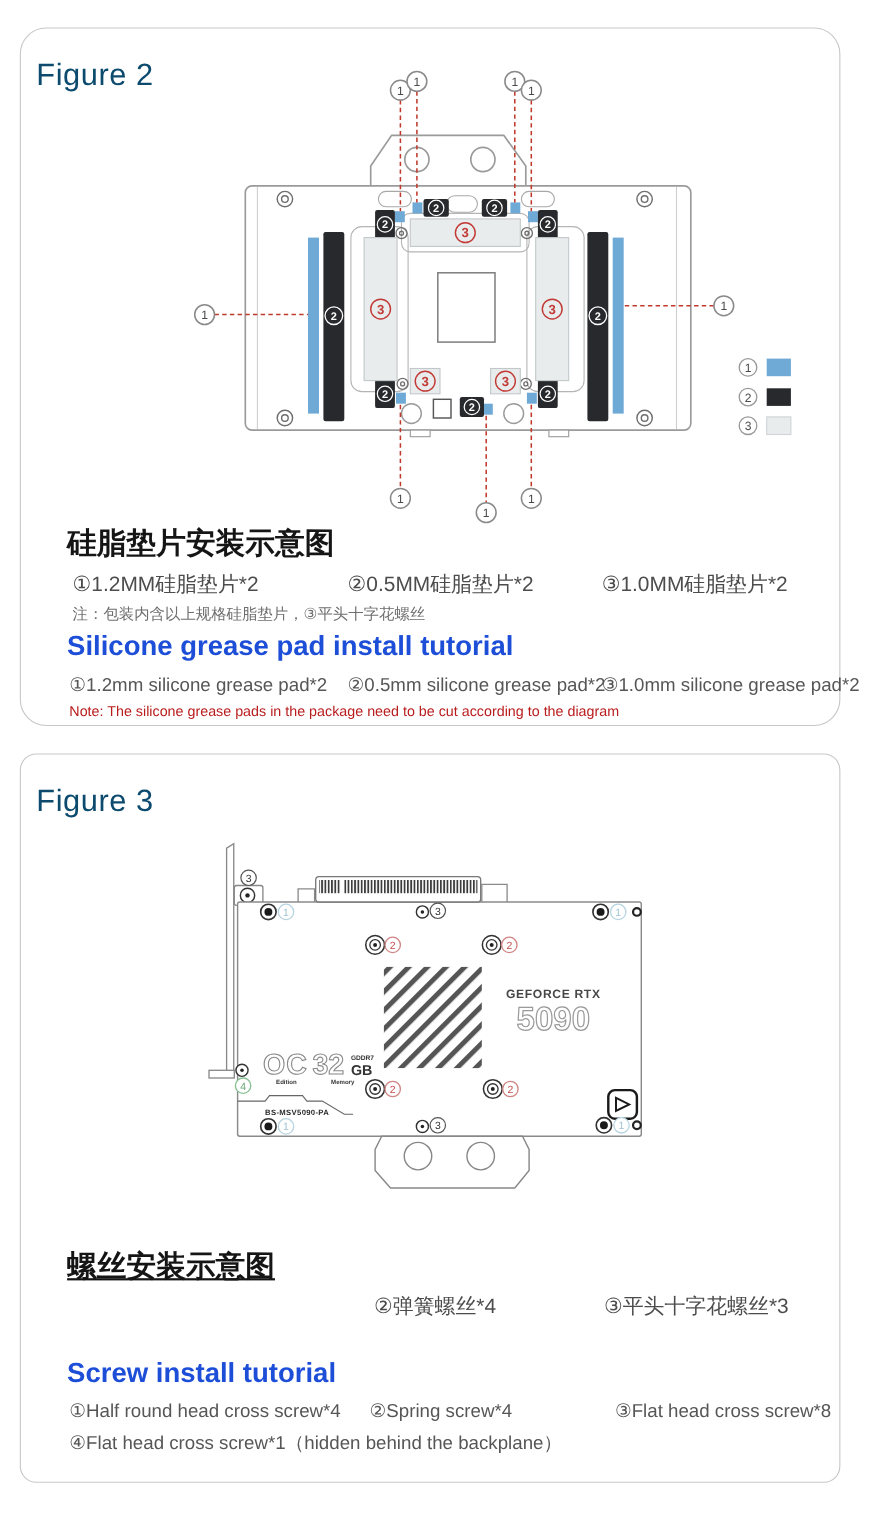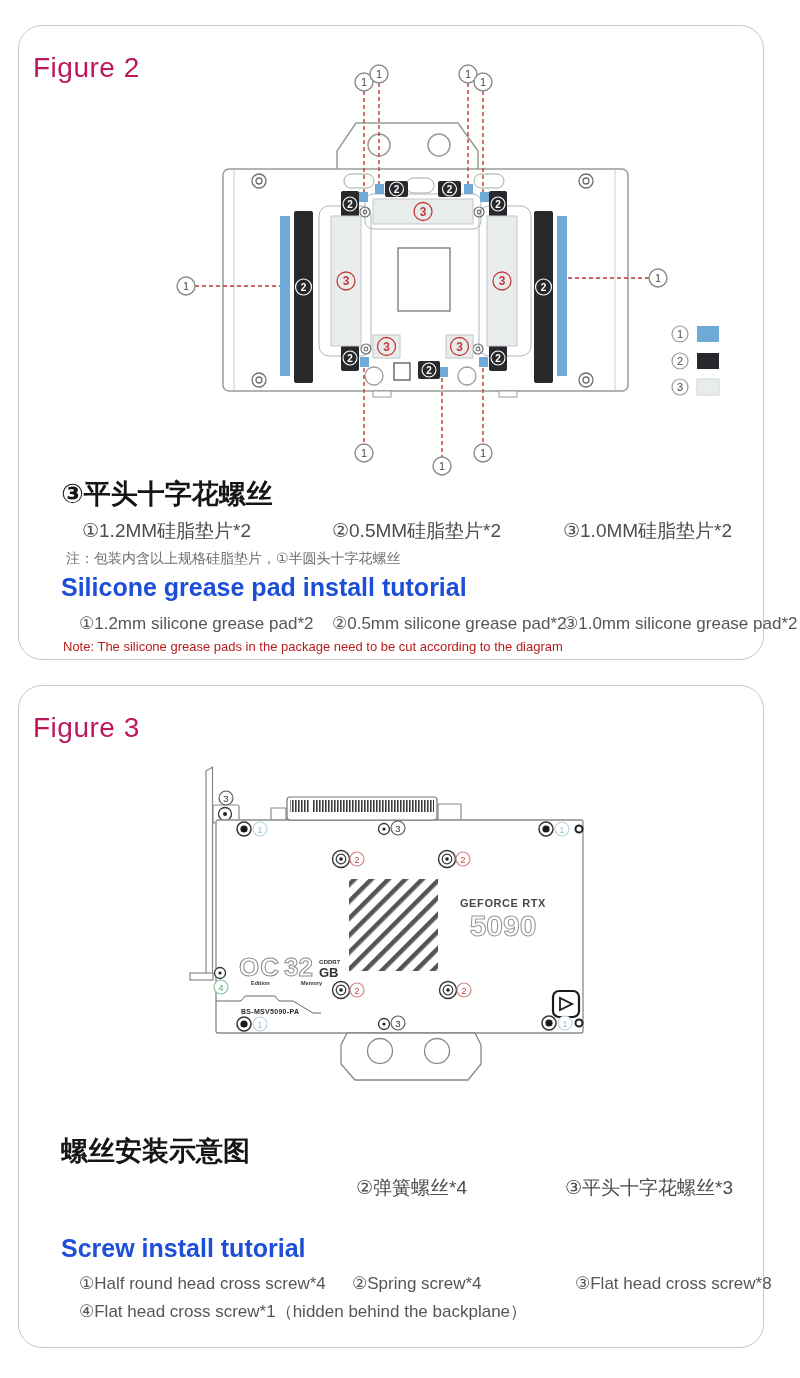--- a/index.html
+++ b/index.html
@@ -1,24 +1,24 @@
 <!DOCTYPE html>
 <html><head>
 <meta charset="utf-8">
 <style>
   html,body{margin:0;padding:0;background:#ffffff;}
   .page{position:relative;width:800px;height:1378px;background:#fff;overflow:hidden;
         font-family:"Liberation Sans","DejaVu Sans",sans-serif;}
   .card{position:absolute;left:18px;width:744px;border:1px solid #c7c7c7;border-radius:24px;background:#fff;}
   #card1{top:25px;height:633px;}
-  #card2{top:685px;height:661px;}
-  .fig-title{position:absolute;left:14px;top:26px;font-size:28px;color:#be185d;font-weight:500;letter-spacing:0.5px;}
+  #card2{top:685px;height:661px;border-radius:15px;}
+  .fig-title{position:absolute;left:14px;top:26px;font-size:28px;color:#0c4a6e;font-weight:500;letter-spacing:0.5px;}
   .cn-head{position:absolute;left:42px;font-size:27px;font-weight:700;color:#151515;}
   .en-head{position:absolute;left:42px;font-size:25px;font-weight:700;color:#1d4ed8;}
-  .row{position:absolute;left:16px;width:744px;height:26px;text-align:right;}
+  .row{position:absolute;left:0;width:744px;height:26px;text-align:right;}
   .row span{position:absolute;white-space:nowrap;}
   .cn-item{font-size:19px;color:#4c4c4c;}
   .en-item{font-size:17px;color:#565656;}
   .note{position:absolute;font-size:14px;color:#6e6e6e;white-space:nowrap;}
   .note-en{position:absolute;font-size:13px;color:#b91c1c;white-space:nowrap;}
   svg{position:absolute;}
   svg text{font-family:"Liberation Sans","DejaVu Sans",sans-serif;}
   .callout-num{font-size:11px;fill:#4a4a4a;}
   .pad3-num{font-size:12px;fill:#c23a36;font-weight:700;}
   .pad2-num{font-size:10px;fill:#ffffff;font-weight:700;}
@@ -186,27 +186,27 @@
         <rect x="676" y="265" width="22" height="16" fill="#6fa9d6"></rect>
         <circle cx="659" cy="300" r="8" fill="#fff" stroke="#999" stroke-width="1.2"></circle>
         <text class="callout-num" x="659" y="304" text-anchor="middle">2</text>
         <rect x="676" y="292" width="22" height="16" fill="#27292c"></rect>
         <circle cx="659" cy="326" r="8" fill="#fff" stroke="#999" stroke-width="1.2"></circle>
         <text class="callout-num" x="659" y="330" text-anchor="middle">3</text>
         <rect x="676" y="318" width="22" height="16" stroke="#d0d4d6" fill="#e9eced"></rect>
       </g>
     </svg>
 
-    <div class="cn-head" style="top:450px;">③平头十字花螺丝</div>
+    <div class="cn-head" style="top:450px;">硅脂垫片安装示意图</div>
     <div class="row" style="top:492px;">
       <span class="cn-item" style="left:47px;">①1.2MM硅脂垫片*2</span>
       <span class="cn-item" style="left:297px;">②0.5MM硅脂垫片*2</span>
       <span class="cn-item" style="left:528px;">③1.0MM硅脂垫片*2</span>
     </div>
-    <div class="note" style="left:47px;top:524px;">注：包装内含以上规格硅脂垫片，①半圆头十字花螺丝</div>
+    <div class="note" style="left:47px;top:524px;">注：包装内含以上规格硅脂垫片，③平头十字花螺丝</div>
     <div class="en-head" style="top:547px;">Silicone grease pad install tutorial</div>
     <div class="row" style="top:587px;">
       <span class="en-item" style="left:44px;">①1.2mm silicone grease pad*2</span>
       <span class="en-item" style="left:297px;">②0.5mm silicone grease pad*2</span>
       <span class="en-item" style="left:528px;">③1.0mm silicone grease pad*2</span>
     </div>
     <div class="note-en" style="left:44px;top:613px;">Note: The silicone grease pads in the package need to be cut according to the diagram</div>
   </div>
 
   <div class="card" id="card2">
@@ -348,21 +348,21 @@
       <g>
         <g>
             <circle cx="39" cy="212" r="5.5" fill="#fff" stroke="#333" stroke-width="1.3"></circle>
             <circle cx="39" cy="212" r="1.6" fill="#222"></circle>
           </g>
         <circle cx="40" cy="226" r="7" fill="#fff" stroke="#87c193" stroke-width="1.2"></circle>
         <text class="f3-num4" x="40" y="229.5" text-anchor="middle">4</text>
       </g>
     </svg>
 
-    <div class="cn-head" style="top:447px;">螺丝安装示意图</div>
+    <div class="cn-head" style="top:447px;text-decoration:underline;">螺丝安装示意图</div>
     <div class="row" style="top:489px;">
       <span class="cn-item" style="left:321px;">②弹簧螺丝*4</span>
       <span class="cn-item" style="left:530px;">③平头十字花螺丝*3</span>
     </div>
     <div class="en-head" style="top:548px;">Screw install tutorial</div>
     <div class="row" style="top:587px;">
       <span class="en-item" style="left:44px;">①Half round head cross screw*4</span>
       <span class="en-item" style="left:317px;">②Spring screw*4</span>
       <span class="en-item" style="left:540px;">③Flat head cross screw*8</span>
     </div>

